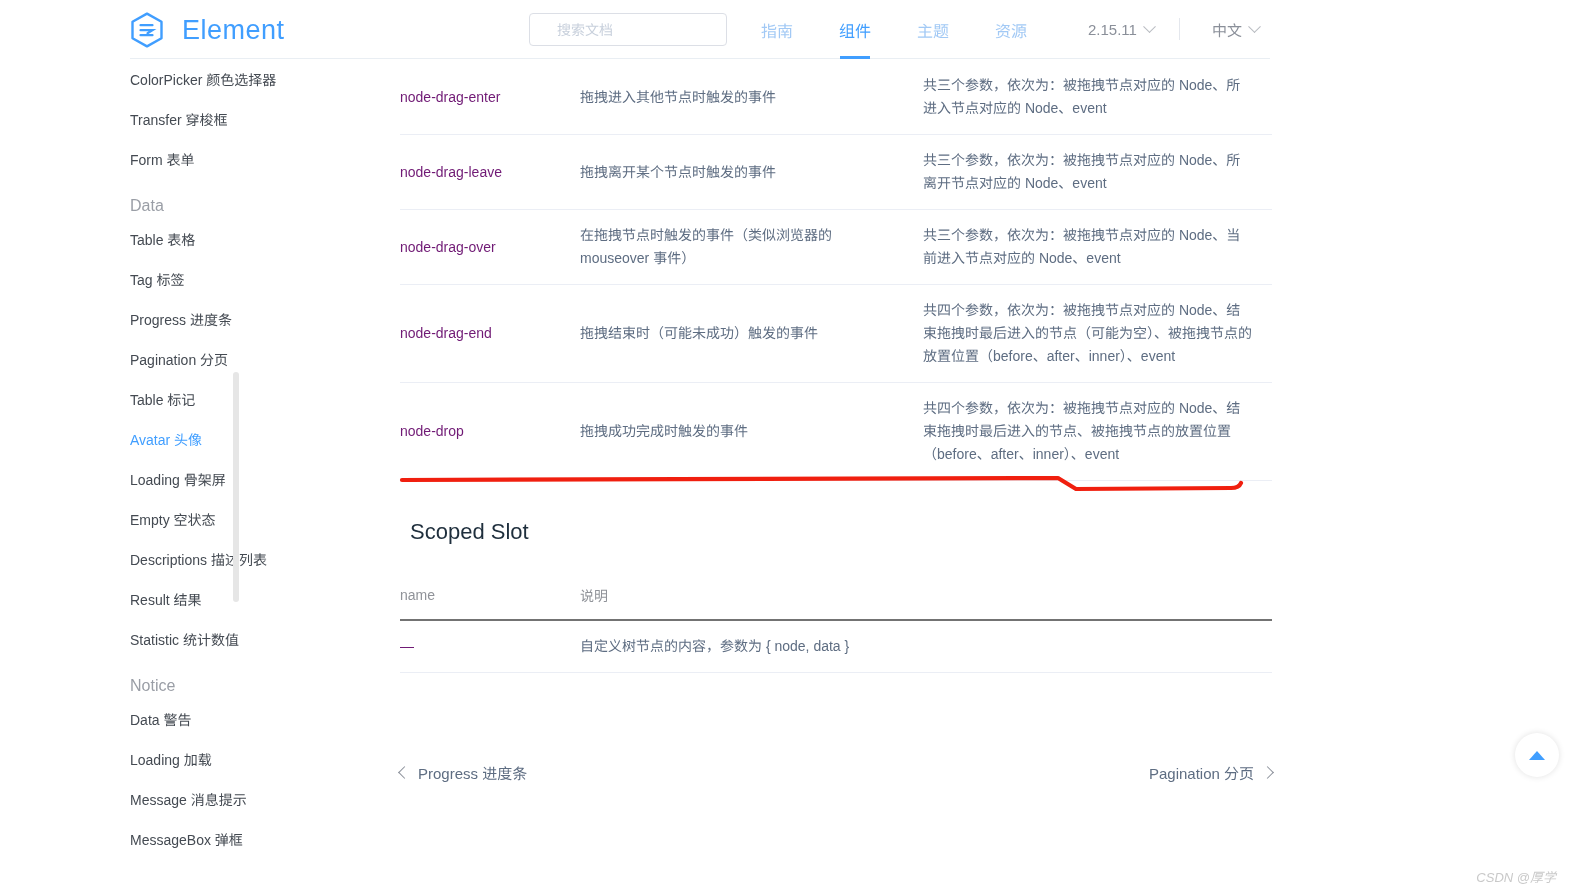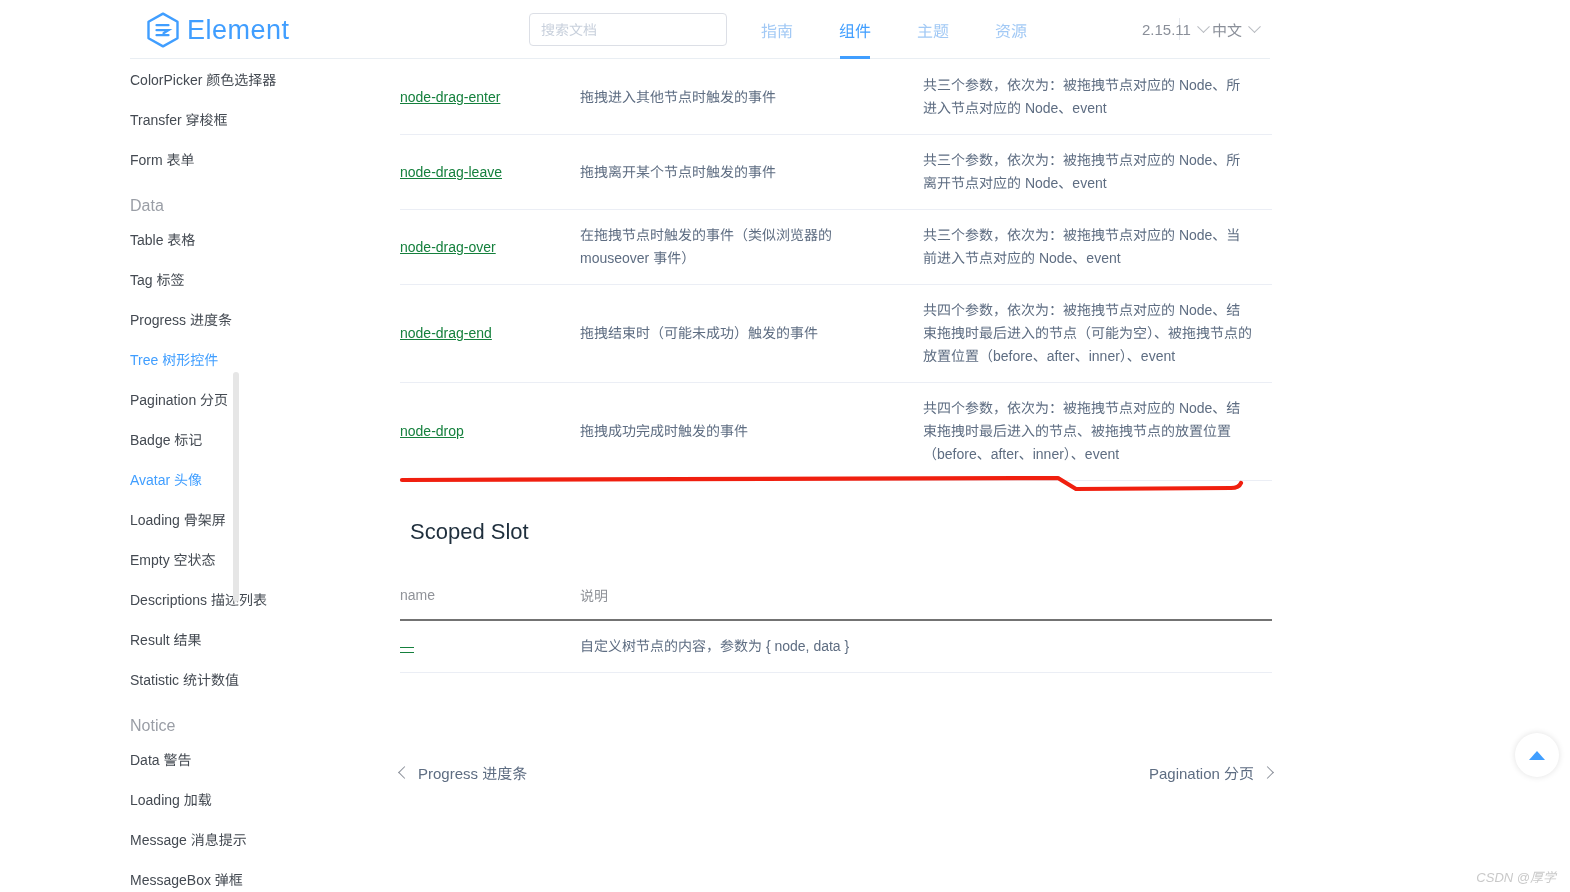--- a/index.html
+++ b/index.html
@@ -30,45 +30,45 @@
   }
   .header-inner {
     position: absolute;
     left: 130px; top: 0;
     width: 1140px;
     height: 59px;
     border-bottom: 1px solid #e9eef3;
   }
   .logo {
     position: absolute;
-    left: 16px; top: 12px;
-    display: flex;
-    align-items: center;
-    gap: 7px;
+    left: 0px; top: 12px;
+    display: flex;
+    align-items: center;
+    gap: 18px;
     cursor: pointer;
   }
   .logo-mark { width: 34px; height: 36px; display: block; }
   .logo-text {
     font-size: 27px;
     color: #409eff;
     letter-spacing: 0.5px;
     line-height: 1;
     font-weight: 400;
   }
 
   .search-box {
     position: absolute;
     left: 399px; top: 13px;
     width: 198px; height: 33px;
     border: 1px solid #dcdfe6;
     border-radius: 4px;
     background: #fff;
     display: flex;
     align-items: center;
-    padding: 0 9px;
+    padding: 0 25px;
   }
   .search-box input {
     border: 0;
     outline: none;
     width: 100%;
     font-size: 14px;
     color: #606266;
     background: transparent;
     font-family: "Liberation Sans", "DejaVu Sans", sans-serif;
   }
@@ -115,21 +115,21 @@
     top: 0;
     height: 59px;
     display: flex;
     align-items: center;
     gap: 8px;
     font-size: 15px;
     color: #8a8f99;
     cursor: pointer;
     white-space: nowrap;
   }
-  .ver-select { left: 1012px; text-align: right; }
+  .ver-select { left: 958px; text-align: right; }
   .lang-select { left: 1082px; }
   .caret {
     display: inline-block;
     width: 9px; height: 9px;
     border-right: 1.4px solid #b9bcc2;
     border-bottom: 1.4px solid #b9bcc2;
     transform: rotate(45deg) translate(-2px,-2px);
   }
 
   
@@ -190,21 +190,21 @@
     border-bottom: 2px solid #737373;
   }
   table.doc-table td {
     font-size: 14px;
     color: #5e6d82;
     padding: 14px 18px 14px 0;
     border-bottom: 1px solid #ebeef5;
     vertical-align: middle;
     line-height: 23px;
   }
-  table.doc-table td.name-cell { color: #15803d; text-decoration: underline; }
+  table.doc-table td.name-cell { color: #701a75; }
   table.doc-table tr:last-child td { border-bottom: 1px solid #ebeef5; }
 
   
   #events-table tr:first-child td { border-top: 0; }
 
   .section-title {
     font-size: 22px;
     font-weight: 400;
     color: #1f2f3d;
     margin: 38px 0 26px 10px;
@@ -332,23 +332,22 @@
   </div>
 
   <div class="sidebar">
     <a class="side-link">ColorPicker 颜色选择器</a>
     <a class="side-link">Transfer 穿梭框</a>
     <a class="side-link">Form 表单</a>
     <div class="side-group">Data</div>
     <a class="side-link">Table 表格</a>
     <a class="side-link">Tag 标签</a>
     <a class="side-link">Progress 进度条</a>
-    <a class="side-link active">Tree 树形控件</a>
     <a class="side-link">Pagination 分页</a>
-    <a class="side-link">Badge 标记</a>
+    <a class="side-link">Table 标记</a>
     <a class="side-link active">Avatar 头像</a>
     <a class="side-link">Loading 骨架屏</a>
     <a class="side-link">Empty 空状态</a>
     <a class="side-link">Descriptions 描述列表</a>
     <a class="side-link">Result 结果</a>
     <a class="side-link">Statistic 统计数值</a>
     <div class="side-group">Notice</div>
     <a class="side-link">Data 警告</a>
     <a class="side-link">Loading 加载</a>
     <a class="side-link">Message 消息提示</a>

